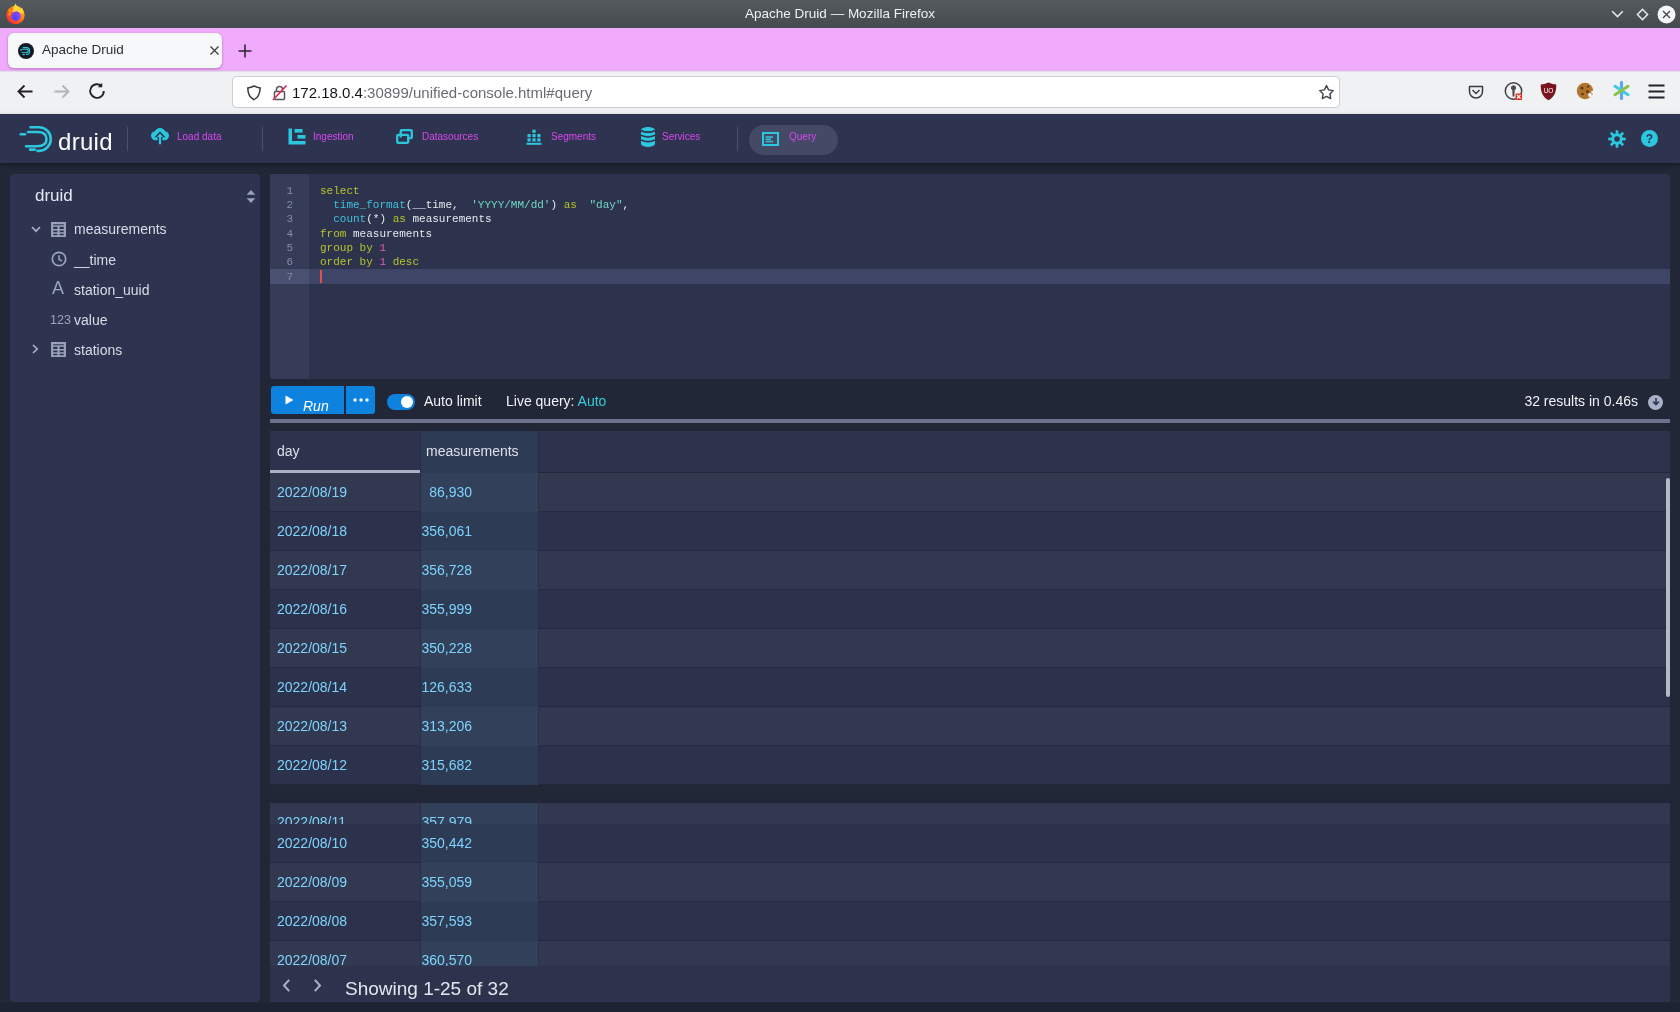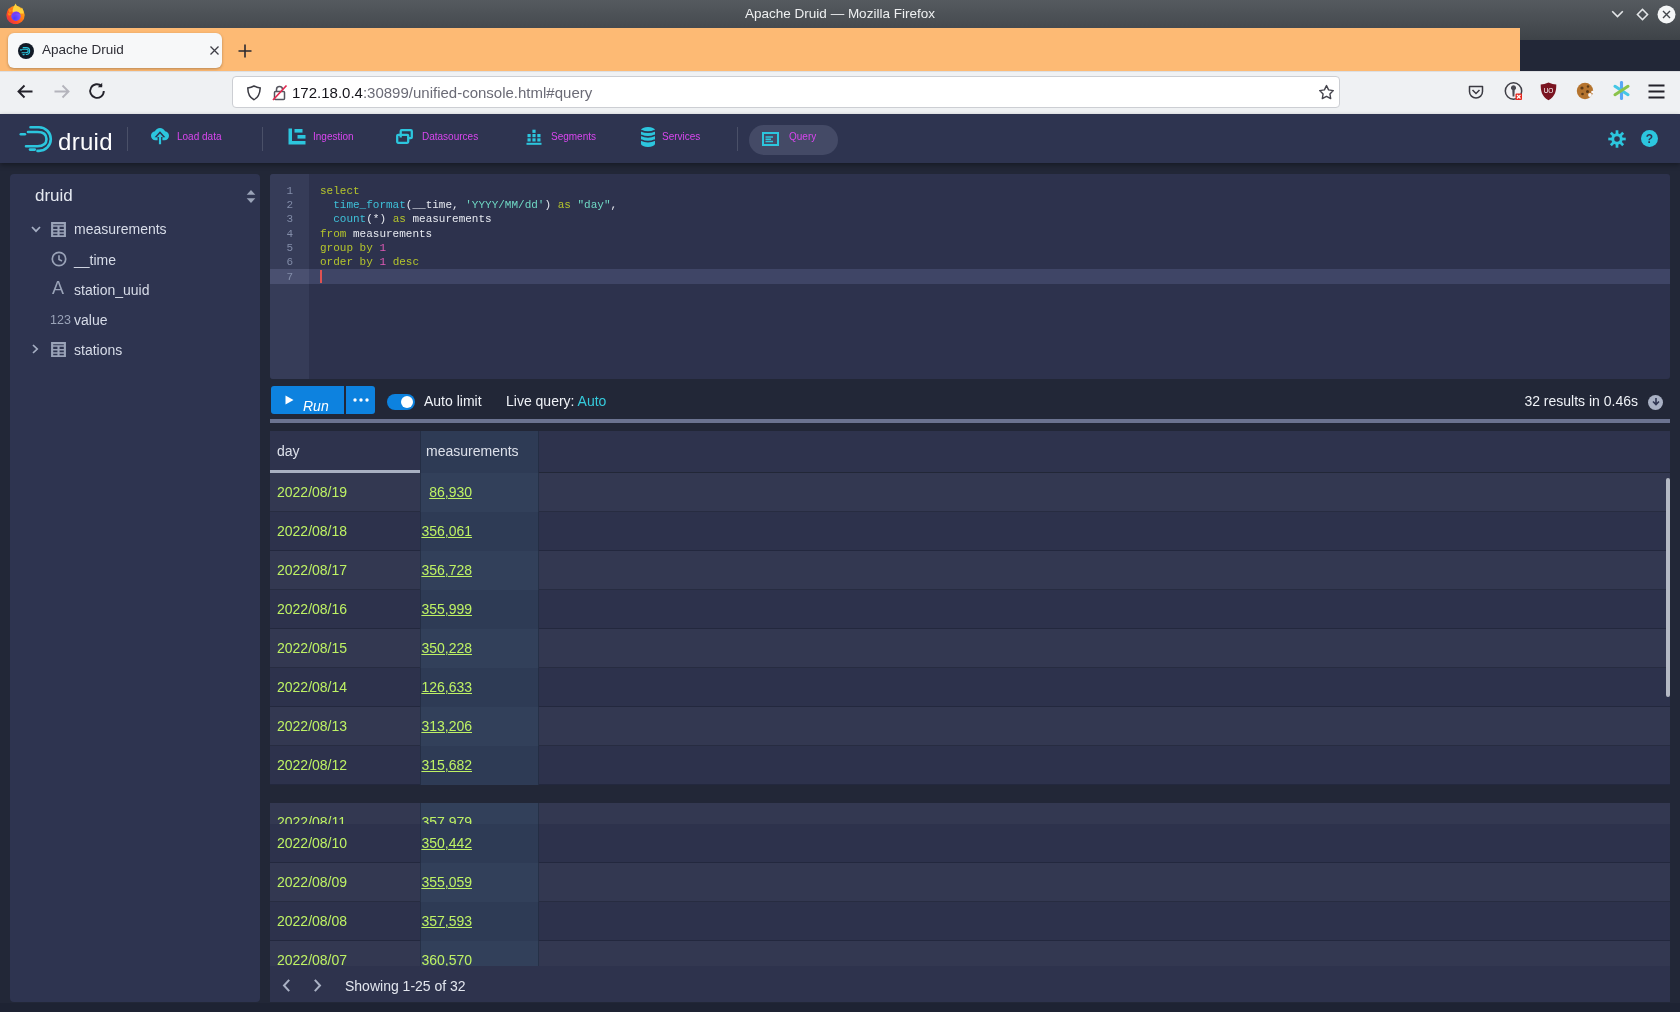--- a/index.html
+++ b/index.html
@@ -4,21 +4,21 @@
 <style>
 * { margin:0; padding:0; box-sizing:border-box; }
 html,body { width:1680px; height:1012px; overflow:hidden; font-family:"Liberation Sans",sans-serif; background:#222737; }
 .abs { position:absolute; }
 svg { display:block; }
 
 #titlebar { position:absolute; left:0; top:0; width:1680px; height:40px;
   background:linear-gradient(#555a5f,#3e4348); }
 #titlebar .title { position:absolute; left:0; right:0; top:6px; text-align:center;
   color:#eef0f1; font-size:13.5px; }
-#tabbar { position:absolute; left:0; top:28px; width:1520px; height:43px; background:#fdba74; }
+#tabbar { position:absolute; left:0; top:28px; width:1680px; height:43px; background:#f0abfc; }
 #tab { position:absolute; left:8px; top:5px; width:214px; height:35px; background:#f7f8f9;
   border-radius:6px; box-shadow:0 1px 3px rgba(0,0,0,.28); }
 #tab .tabtitle { position:absolute; left:34px; top:9px; font-size:13.5px; color:#2d2d35; }
 #toolbar { position:absolute; left:0; top:71px; width:1680px; height:43px; background:#eff1f3; border-top:1px solid #dddfe2; }
 
 #urlbar { position:absolute; left:232px; top:4px; width:1108px; height:32px; background:#ffffff;
   border:1px solid #ccced3; border-radius:4px; }
 #urlbar .url { position:absolute; left:59px; top:7px; font-size:15px; color:#15141a; white-space:nowrap; }
 #urlbar .url .dim { color:#6b6b76; }
 
@@ -34,21 +34,21 @@
 #sidebar { position:absolute; left:10px; top:60px; width:250px; height:828px; background:#2e3450; border-radius:4px; }
 #sbtitle { position:absolute; left:25px; top:12px; font-size:17px; font-weight:normal; color:#e4e8f0; }
 .treerow { position:absolute; color:#d7dce8; font-size:14px; }
 .ticon { position:absolute; }
 
 #editor { position:absolute; left:270px; top:60px; width:1400px; height:205px; background:#2d324d; border-radius:3px;
   font-family:"Liberation Mono",monospace; font-size:11px; }
 #gutter { position:absolute; left:0; top:0; width:39px; height:205px; background:#363c58; border-radius:3px 0 0 3px; }
 .lnum { position:absolute; left:0; width:23px; text-align:right; color:#828ca8; font-size:11px; line-height:14.33px; }
 .codeline { position:absolute; left:50px; white-space:pre; color:#e6e9f0; line-height:14.33px; }
-.kw { color:#b4c42c; } .fn { color:#3fc1d9;margin-top:8px; } .str { color:#6fd8c4; } .num { color:#e05ab5; }
+.kw { color:#b4c42c; } .fn { color:#3fc1d9;margin-top:8px; } .str { color:#6fd8c4;margin-left:6px; } .num { color:#e05ab5; }
 #activeline { position:absolute; left:0; top:95.3px; width:1400px; height:14.4px; background:#3f4566; }
 #activegut { position:absolute; left:0; top:95.3px; width:39px; height:14.4px; background:#4a5070; }
 #cursor { position:absolute; left:50px; top:95.8px; width:2px; height:13px; background:#e05252; }
 
 #runbar { position:absolute; left:0; top:265px; width:1680px; height:40px; }
 #runbtn { position:absolute; left:271px; top:7px; width:73px; height:28px; background:#0d82df;
   border-radius:3px 0 0 3px; color:#fff; font-size:14px; }
 #runbtn span { position:absolute; left:32px; top:12px;font-style:italic; }
 #morebtn { position:absolute; left:345.5px; top:7px; width:29.5px; height:28px; background:#0d82df;
   border-radius:0 3px 3px 0; }
@@ -58,31 +58,31 @@
 .cyan { color:#35cbdc; }
 #results { position:absolute; right:42px; top:14px; color:#eff2f7; font-size:14px; }
 #dlbtn { position:absolute; right:17px; top:16px; width:15px; height:15px; border-radius:50%; background:#a9b1c4; }
 #splitter { position:absolute; left:270px; top:305px; width:1400px; height:4px; background:#6b7390; }
 
 #rtable { position:absolute; left:270px; top:317px; width:1400px; height:535px; overflow:hidden; }
 .hdr { position:absolute; left:0; top:0; width:1400px; height:42px; background:#2e334d;
   border-bottom:1px solid #222737; font-size:14px; color:#dce0ea; }
 .hc2 { position:absolute; left:150px; top:0; width:119px; height:42px; background:#2e3b55; box-shadow:inset 1px 0 0 rgba(16,22,38,.35), inset -1px 0 0 rgba(16,22,38,.35); }
 #sortline { position:absolute; left:0; top:39px; width:150px; height:3px; background:#a9b0c2; }
-.row { position:absolute; left:0; width:1400px; height:39px; font-size:14px; color:#bef264; box-shadow:inset 0 -1px 0 rgba(16,22,38,.35); }
+.row { position:absolute; left:0; width:1400px; height:39px; font-size:14px; color:#7dd3fc; box-shadow:inset 0 -1px 0 rgba(16,22,38,.35); }
 .row.odd { background:#333851; }
 .row.even { background:#2d324c; }
 .row .d { position:absolute; left:7px; top:11px; }
 .row .c2 { position:absolute; left:150px; top:0; width:119px; height:39px; box-shadow:inset 1px 0 0 rgba(16,22,38,.35), inset -1px 0 0 rgba(16,22,38,.35); }
 .row.odd .c2 { background:#32405a; }
 .row.even .c2 { background:#2e3b55; }
-.row .v { position:absolute; left:150px; width:52px; text-align:right; top:11px;text-decoration:underline; }
+.row .v { position:absolute; left:150px; width:52px; text-align:right; top:11px; }
 #vscroll { position:absolute; left:1396px; top:47px; width:4px; height:219px; background:#b5bac5; border-radius:2px; }
 #pager { position:absolute; left:270px; top:852px; width:1400px; height:36px; background:#2e334d; }
-#pager .info { position:absolute; left:75px; top:12px; color:#e2e6ee; font-size:14px; }
+#pager .info { position:absolute; left:75px; top:12px; color:#e2e6ee; font-size:19px; }
 .chev { position:absolute; top:12px; }
 </style>
 </head>
 <body>
 
 <div id="titlebar">
   <svg class="abs" style="left:4px;top:2px" width="22" height="22" viewBox="0 0 22 22">
     <defs>
       <linearGradient id="fxa" x1="0" y1="1" x2="1" y2="0">
         <stop offset="0%" stop-color="#e11d60"></stop>

